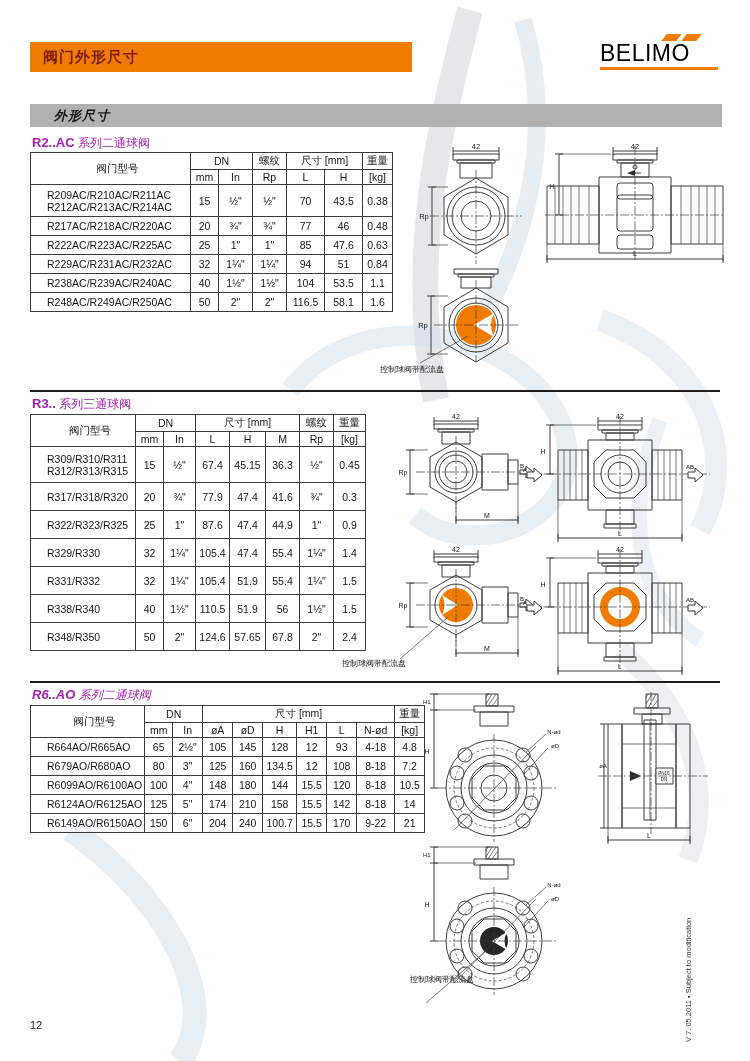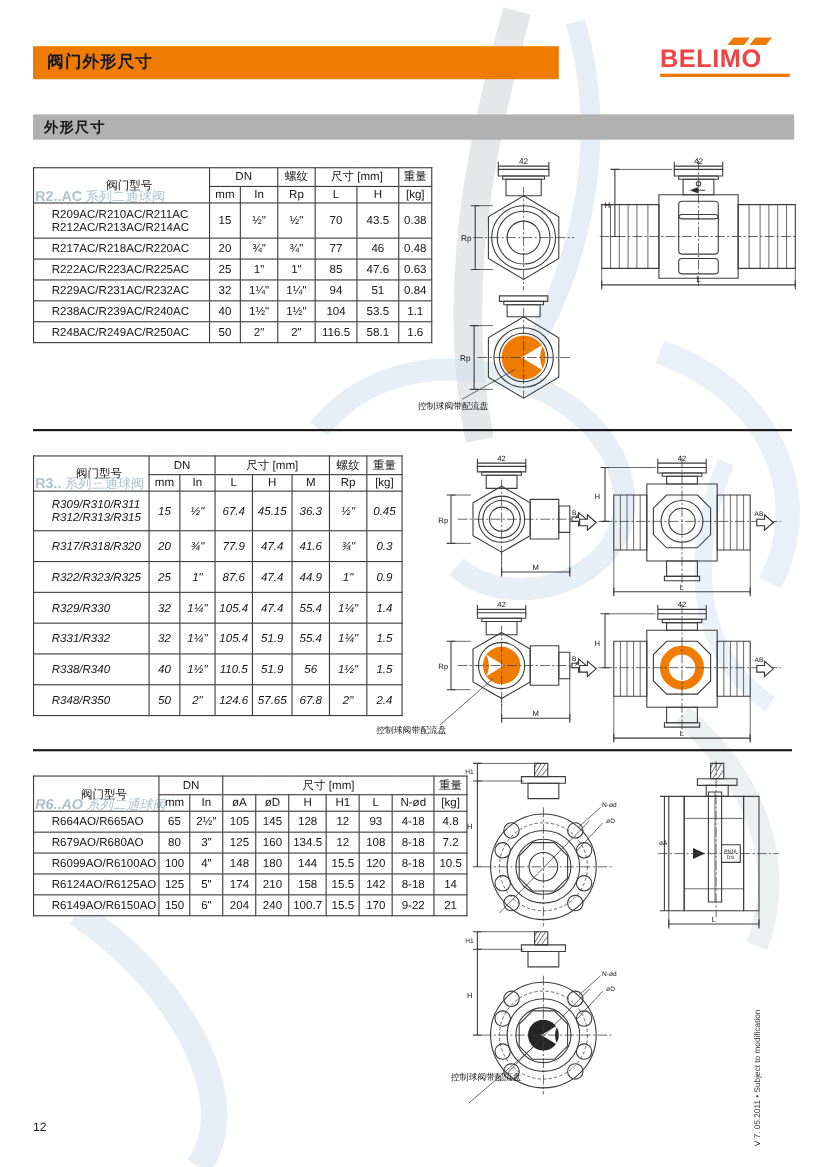--- a/index.html
+++ b/index.html
@@ -11,49 +11,49 @@
   *{margin:0;padding:0;box-sizing:border-box;}
   html,body{width:750px;height:1061px;}
   body{
     position:relative;background:#fff;overflow:hidden;
     font-family:"Liberation Sans", sans-serif;color:var(--ink);
   }
   .wm{position:absolute;left:0;top:0;z-index:0;pointer-events:none;}
   .layer{position:absolute;left:0;top:0;width:750px;height:1061px;z-index:1;}
 
   .orange-bar{
-    position:absolute;left:30px;top:42px;width:478px;height:30px;
-    background:var(--orange);color:#0f172a;font-size:15px;font-weight:bold;
+    position:absolute;left:30px;top:42px;width:382px;height:30px;
+    background:var(--orange);color:#7f1d1d;font-size:15px;font-weight:bold;
     line-height:30px;padding-left:13px;letter-spacing:1px;
   }
   .logo{position:absolute;left:600px;top:34px;width:122px;height:36px;}
   .logo .slash{position:absolute;top:0;width:15px;height:7px;background:var(--orange);transform:skewX(-38deg);}
   .logo .s1{left:64px;} .logo .s2{left:84px;}
-  .logo .brand{position:absolute;left:0;top:6px;font-size:23px;font-weight:bold;letter-spacing:.5px;color:#ef4444;}
+  .logo .brand{position:absolute;left:0;top:6px;font-size:23px;font-weight:normal;letter-spacing:.5px;color:#000000;}
   .logo .underline{position:absolute;left:0;top:33px;width:118px;height:3px;background:var(--orange);}
 
   .gray-bar{
     position:absolute;left:30px;top:104px;width:692px;height:23px;
     background:var(--bar-gray);color:#161616;font-size:13px;font-weight:bold;
-    line-height:23px;padding-left:10px;letter-spacing:1px;
+    line-height:23px;padding-left:24px;letter-spacing:1px;font-style:italic;
   }
 
-  .sec-title{position:absolute;font-size:12px;color:#0c4a6e;white-space:nowrap;margin-top:36px;}
+  .sec-title{position:absolute;font-size:12px;color:#a21caf;white-space:nowrap;}
   .sec-title .code{font-weight:bold;font-size:13px;}
 
   table.dims{border-collapse:collapse;position:absolute;background:rgba(255,255,255,.65);}
   table.dims th,table.dims td{
     border:1px solid #3a3a3a;font-size:10.5px;font-weight:normal;
     text-align:center;vertical-align:middle;padding:1px 2px;color:#151515;
   }
   table.dims{border:1.5px solid #222;}
   table.dims .model{text-align:left;padding-left:16px;}
   table.dims tr.hd th{height:15px;}
   .r2t td{height:19px;} .r2t tr.tall td{height:32px;}
-  .r3t td{height:28px;font-style:italic;} .r3t tr.tall td{height:36px;}
+  .r3t td{height:28px;} .r3t tr.tall td{height:36px;}
   .r6t td{height:19px;}
 
   .hrline{position:absolute;left:30px;width:690px;height:2px;background:#1d1d1d;}
 
   .caption{position:absolute;font-size:8px;color:#222;white-space:nowrap;}
 
   .drw{position:absolute;}
   .drw line,.drw path,.drw rect,.drw circle,.drw polygon,.drw polyline{
     stroke:#3c3c3c;stroke-width:1;fill:none;vector-effect:non-scaling-stroke;
   }

